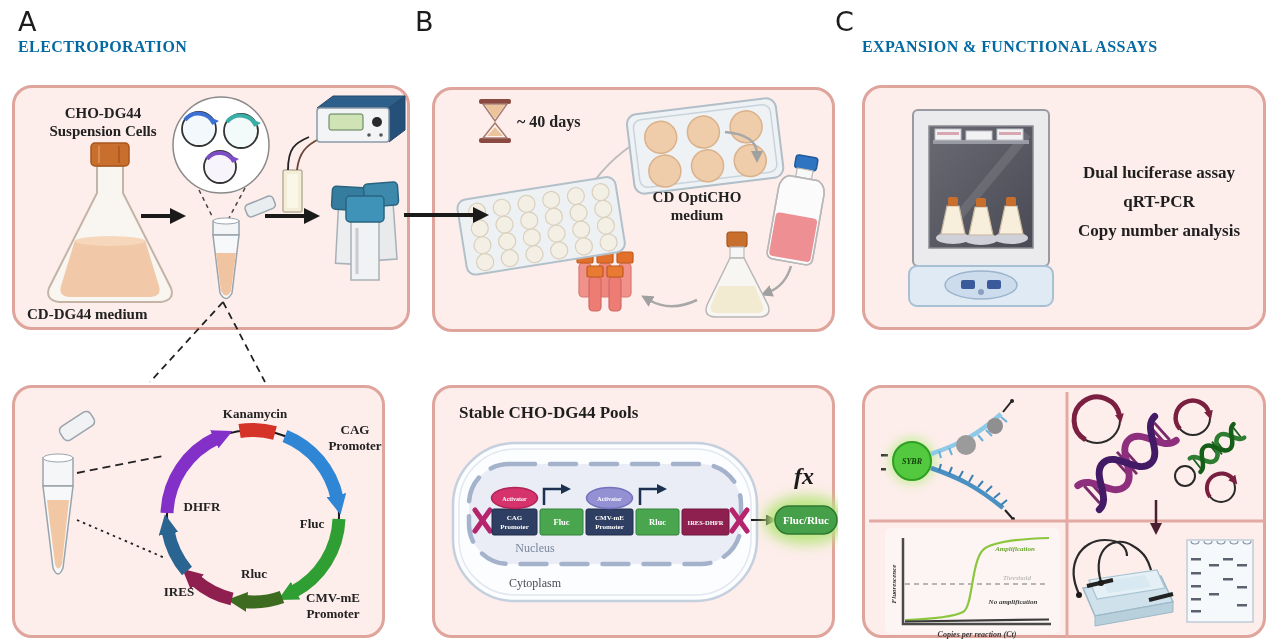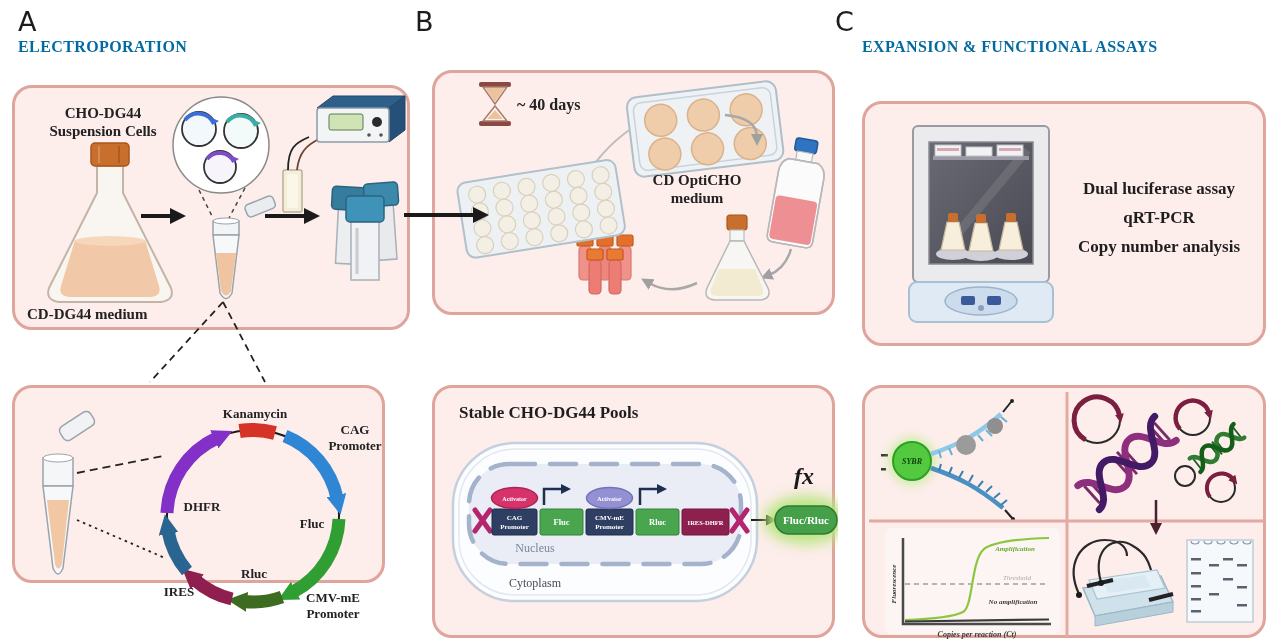--- a/index.html
+++ b/index.html
@@ -97,21 +97,21 @@
       <rect x="317" y="99" width="34" height="23" rx="4" fill="#357c9e" stroke="#2a6480" stroke-width="1.5" transform="rotate(3 334 110)"></rect>
       <rect x="354" y="114" width="26" height="58" fill="#e8eaec" stroke="#a8b0b8" stroke-width="1.5" transform="rotate(-4 367 143)"></rect>
       <rect x="349" y="95" width="34" height="23" rx="4" fill="#3d89ac" stroke="#2a6480" stroke-width="1.5" transform="rotate(-4 366 106)"></rect>
       <rect x="336" y="130" width="28" height="62" fill="#f0f2f4" stroke="#a8b0b8" stroke-width="1.5"></rect>
       <rect x="331" y="108" width="38" height="26" rx="4" fill="#4093b8" stroke="#2a6480" stroke-width="1.5"></rect>
       <line x1="342" y1="140" x2="342" y2="186" stroke="#c8ccd0" stroke-width="3"></line>
     </g>
   </svg>
   </div>
 
-  <div class="box" style="left:12px;top:385px;width:373px;height:198px;">
+  <div class="box" style="left:12px;top:385px;width:373px;height:253px;">
   <svg width="373" height="253" viewBox="0 0 373 253">
     <defs>
       <marker id="mP-cag" markerWidth="20" markerHeight="20" refX="3" refY="10" orient="auto" markerUnits="userSpaceOnUse">
             <path d="M0,0 L20,10 L0,20 Z" fill="#2e86d4"></path>
           </marker>
       <marker id="mP-fluc" markerWidth="20" markerHeight="20" refX="3" refY="10" orient="auto" markerUnits="userSpaceOnUse">
             <path d="M0,0 L20,10 L0,20 Z" fill="#2f9e33"></path>
           </marker>
       <marker id="mP-cmv" markerWidth="20" markerHeight="20" refX="3" refY="10" orient="auto" markerUnits="userSpaceOnUse">
             <path d="M0,0 L20,10 L0,20 Z" fill="#3d6b1f"></path>
@@ -154,21 +154,21 @@
     <text x="340" y="62" font-size="13" font-weight="bold" fill="#222" text-anchor="middle">Promoter</text>
     <text x="297" y="140" font-size="13" font-weight="bold" fill="#222" text-anchor="middle">Fluc</text>
     <text x="318" y="214" font-size="13" font-weight="bold" fill="#222" text-anchor="middle">CMV-mE</text>
     <text x="318" y="230" font-size="13" font-weight="bold" fill="#222" text-anchor="middle">Promoter</text>
     <text x="239" y="190" font-size="13" font-weight="bold" fill="#222" text-anchor="middle">Rluc</text>
     <text x="164" y="208" font-size="13" font-weight="bold" fill="#222" text-anchor="middle">IRES</text>
     <text x="187" y="123" font-size="13" font-weight="bold" fill="#222" text-anchor="middle">DHFR</text>
   </svg>
   </div>
 
-  <div class="box" style="left:432px;top:70px;width:403px;height:245px;">
+  <div class="box" style="left:432px;top:87px;width:403px;height:245px;">
   <svg width="403" height="245" viewBox="0 0 403 245">
     <defs>
       <marker id="mB-gray" markerWidth="12" markerHeight="12" refX="3" refY="6" orient="auto" markerUnits="userSpaceOnUse">
         <path d="M0,0 L12,6 L0,12 Z" fill="#a0a0a0"></path>
       </marker>
     </defs>
 
     <g>
       <rect x="44" y="9" width="32" height="5" rx="2" fill="#8a4a42"></rect>
       <rect x="44" y="48" width="32" height="5" rx="2" fill="#8a4a42"></rect>
@@ -317,21 +317,21 @@
     <text x="100" y="199" font-size="12" fill="#4a4a55" text-anchor="middle">Cytoplasm</text>
 
     <line x1="316" y1="132" x2="334" y2="132" stroke="#1a1a1a" stroke-width="2" marker-end="url(#mB-blk)"></line>
     <ellipse cx="371" cy="132" rx="42" ry="24" fill="#b9e57f" filter="url(#blurB)"></ellipse>
     <rect x="340" y="118" width="62" height="28" rx="14" fill="#45a049" stroke="#2f7a33" stroke-width="1.5"></rect>
     <text x="371" y="136" font-size="11" font-weight="bold" fill="#ffffff" text-anchor="middle">Fluc/Rluc</text>
     <text x="369" y="96" font-size="24" font-style="italic" font-weight="bold" fill="#1a1a1a" text-anchor="middle">fx</text>
   </svg>
   </div>
 
-  <div class="box" style="left:862px;top:101px;width:404px;height:245px;">
+  <div class="box" style="left:862px;top:85px;width:404px;height:245px;">
   <svg width="404" height="245" viewBox="0 0 404 245">
     <defs>
       <linearGradient id="winGrad" x1="0" y1="0" x2="1" y2="1">
         <stop offset="0" stop-color="#6a6a74"></stop>
             <stop offset="1" stop-color="#4a4a54"></stop>
       </linearGradient>
     </defs>
 
     <g>
       <rect x="48" y="22" width="136" height="156" rx="5" fill="#ebebed" stroke="#9a9aa2" stroke-width="2"></rect>

